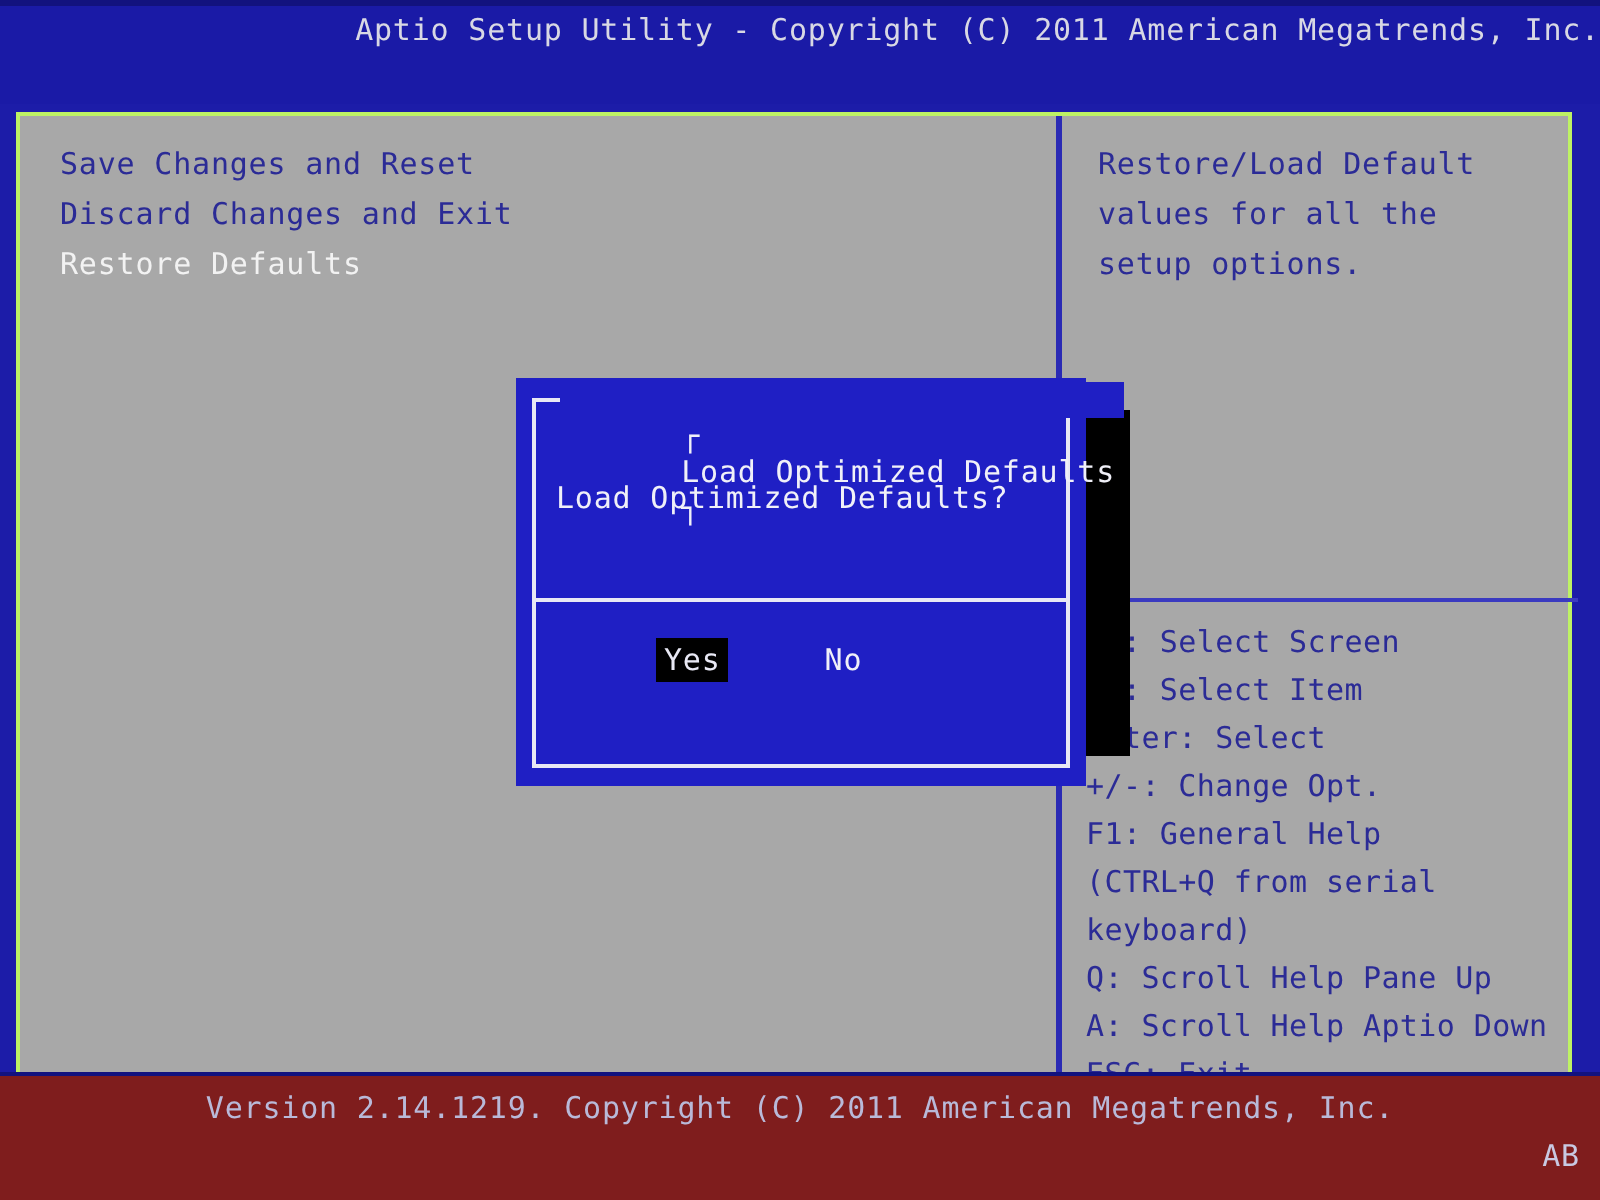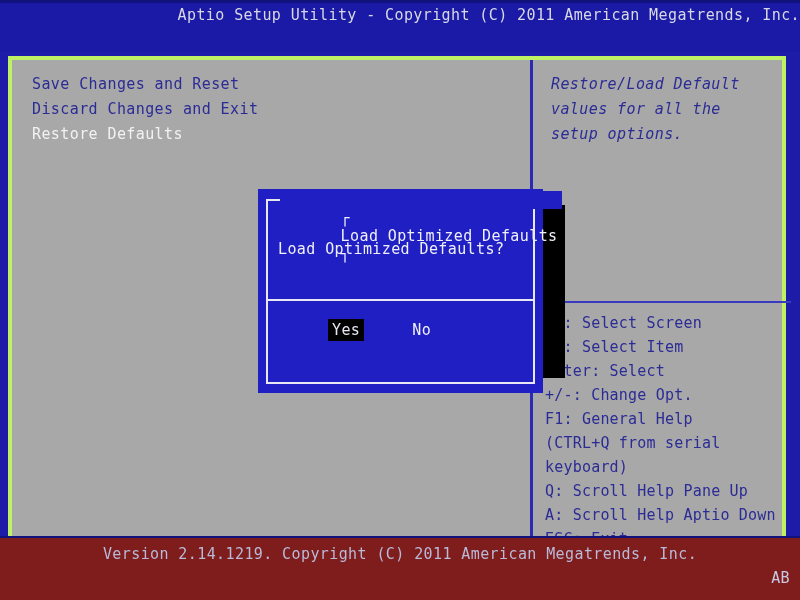--- a/index.html
+++ b/index.html
@@ -57,21 +57,21 @@
     background: #b6b6b6;
     color: #14148c;
     padding: 1px 12px;
   }
 
   
   #body-frame {
     position: absolute;
     left: 8px; top: 56px;
     width: 778px; height: 484px;
-    border: 4px solid #bef264;
+    border: 2px solid #bef264;
     background: #a8a8a8;
     box-sizing: border-box;
   }
   #left-pane {
     position: absolute;
     left: 0; top: 0;
     width: 516px; height: 100%;
     box-sizing: border-box;
   }
   #divider {
@@ -102,21 +102,21 @@
     color: #f2f2f2;
   }
 
   .help-text {
     position: absolute;
     left: 18px; top: 14px;
     width: 240px;
     color: #2b2b96;
     letter-spacing: 0.4px;
   }
-  .help-text div { height: 25px; white-space: pre; font-style: italic; }
+  .help-text div { height: 25px; white-space: pre; }
 
   #help-rule {
     position: absolute;
     left: 10px; top: 241px;
     width: 248px; height: 2px;
     background: #3a3ac0;
   }
   .keylist {
     position: absolute;
     left: 12px; top: 253px;

